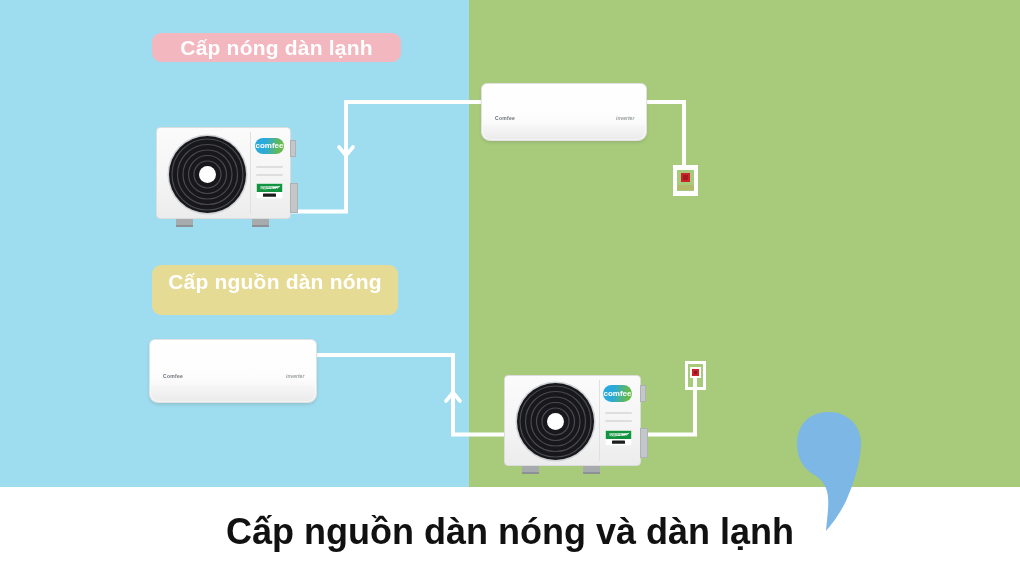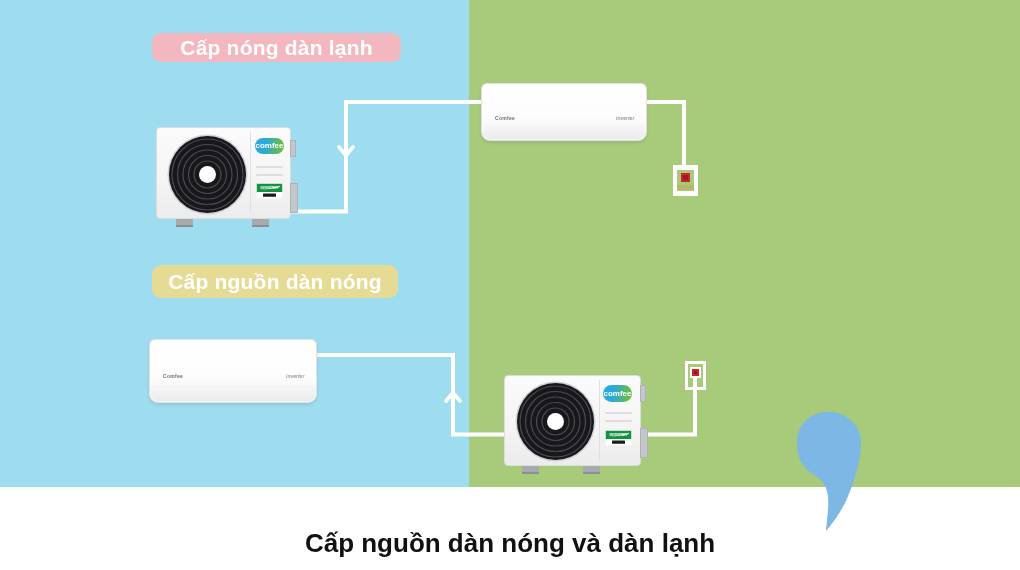--- a/index.html
+++ b/index.html
@@ -5,21 +5,21 @@
   html,body{margin:0;padding:0;}
   body{width:1020px;height:570px;position:relative;overflow:hidden;background:#fff;
        font-family:"Liberation Sans", sans-serif;}
   .abs{position:absolute;}
   .bg-blue{left:0;top:0;width:469px;height:487px;background:#9edcef;}
   .bg-green{left:469px;top:0;width:551px;height:487px;background:#a7cb7a;}
   .pill{border-radius:9px;color:#fff;font-weight:bold;text-align:center;
         letter-spacing:0.2px;}
   .pill1{left:152px;top:33px;width:249px;height:29px;background:#f3b7c0;
          font-size:21px;line-height:30px;}
-  .pill2{left:152px;top:265px;width:246px;height:33px;background:#e6db95;
+  .pill2{left:152px;top:265px;width:246px;height:50px;background:#e6db95;
          font-size:21px;line-height:33px;}
   
   .ou{background:linear-gradient(180deg,#fbfbfb 0%,#f4f4f4 60%,#ececec 100%);
       border:1px solid #dcdcdc;border-radius:4px;box-sizing:border-box;}
   .ou .divider{position:absolute;top:4px;bottom:4px;width:1px;background:#e0e0e0;}
   .ou .logo{position:absolute;background:linear-gradient(100deg,#29a9dc 35%,#67bb4b 85%);
             border-radius:9px;color:#fff;font-weight:bold;font-size:8px;
             text-align:center;}
   .ou .vent{position:absolute;height:2px;background:#dedede;border-radius:1px;}
 
@@ -29,22 +29,22 @@
   .iu{background:linear-gradient(180deg,#ffffff 0%,#fdfdfd 55%,#f3f3f3 100%);
       border:1px solid #e2e2e2;box-sizing:border-box;
       box-shadow:0 2px 3px rgba(100,115,100,.2);}
   .iu .split{position:absolute;left:2px;right:2px;background:#dcdcdc;height:1px;}
   .iu .flap{position:absolute;left:1px;right:1px;bottom:1px;
             background:linear-gradient(180deg,#f7f7f7,#ebebeb);
             border-radius:0 0 8px 8px;}
   .iu .clogo{position:absolute;color:#6a7076;font-weight:bold;font-size:5px;letter-spacing:0.3px;}
   .iu .ilogo{position:absolute;color:#9aa09b;font-style:italic;font-weight:bold;font-size:5px;}
   
-  .title{left:0;top:524px;width:1020px;text-align:center;color:#111;
-         font-weight:bold;font-size:26px;line-height:39px;}
+  .title{left:0;top:512px;width:1020px;text-align:center;color:#111;
+         font-weight:bold;font-size:36px;line-height:39px;}
 </style>
 </head>
 <body>
 <div class="abs bg-blue"></div>
 <div class="abs bg-green"></div>
 
 <svg class="abs" style="left:0;top:0" width="1020" height="570" viewBox="0 0 1020 570">
   <g fill="#ffffff">
 
     <rect x="290" y="209.5" width="58" height="4"></rect>

